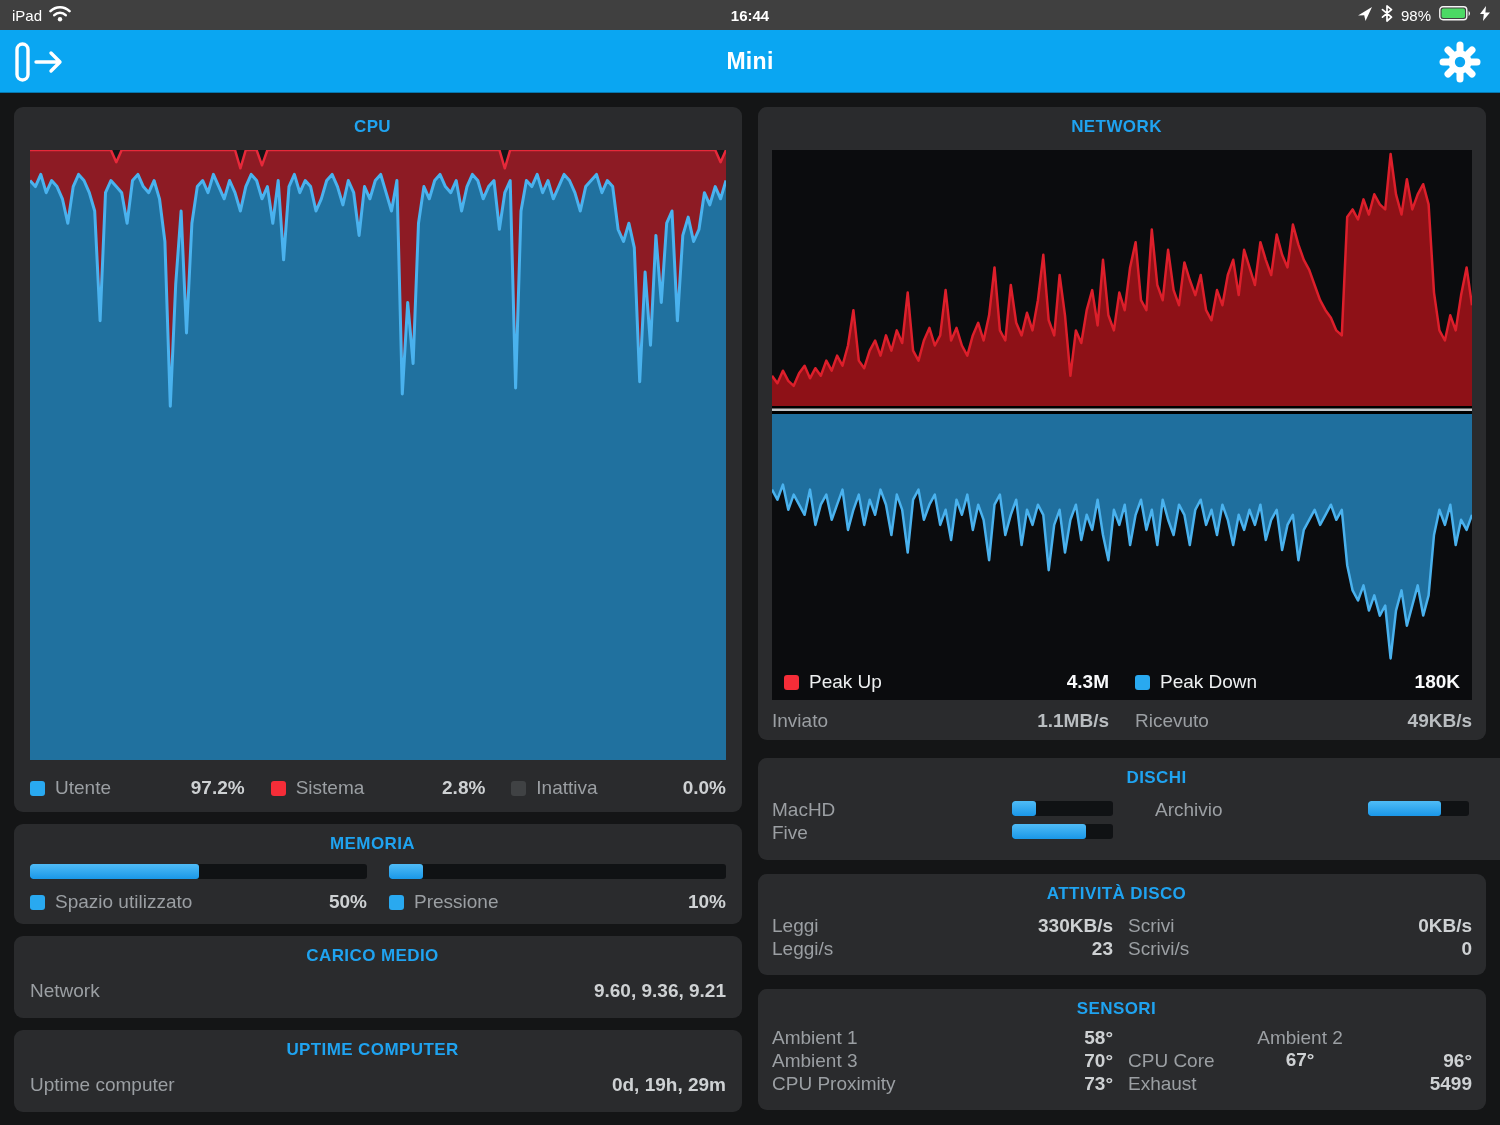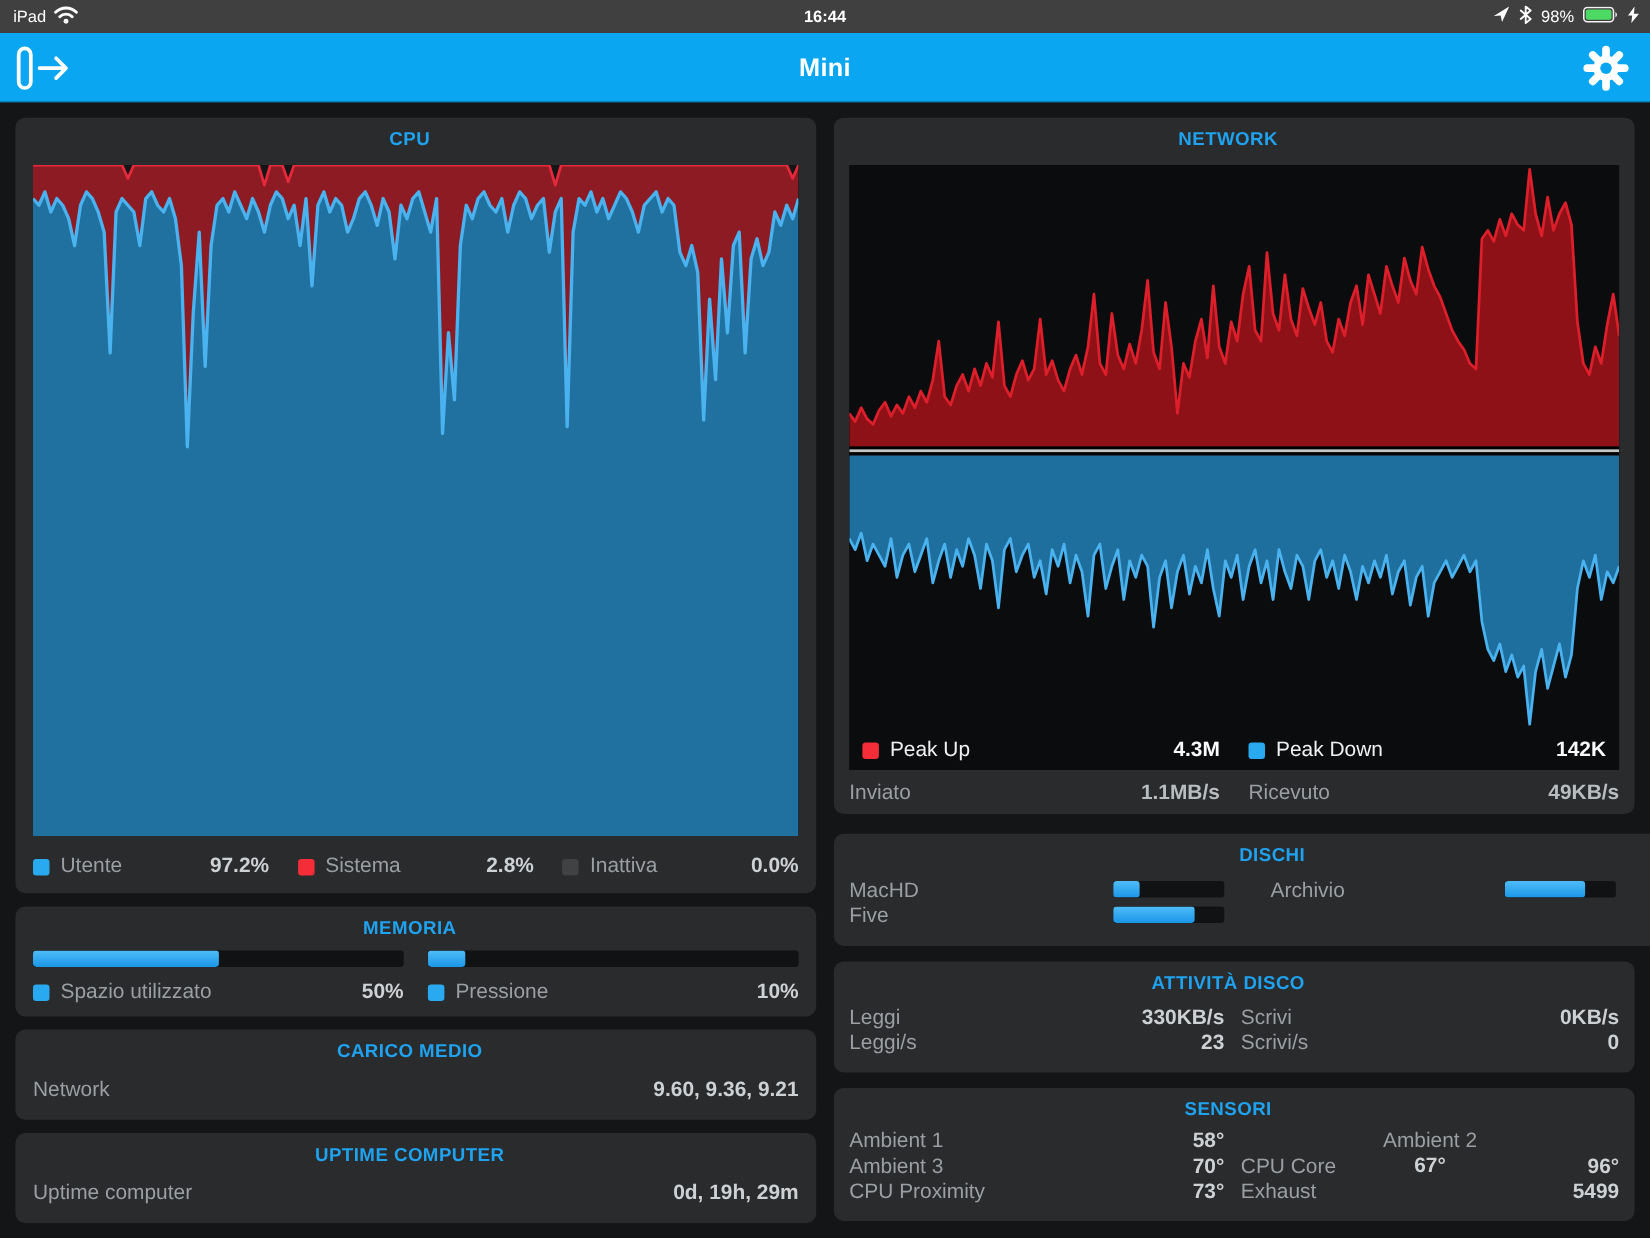--- a/index.html
+++ b/index.html
@@ -220,21 +220,21 @@
     </div>
   <div class="net-legend">
     <div class="item">
       <span class="sw" style="background: rgb(245, 45, 56);"></span>
       <span class="lbl">Peak Up</span>
       <span class="val">4.3M</span>
     </div>
     <div class="item">
       <span class="sw" style="background: rgb(41, 169, 240);"></span>
       <span class="lbl">Peak Down</span>
-      <span class="val">142K</span>
+      <span class="val">180K</span>
     </div>
   </div>
   <div class="net-footer">
     <div class="item">
       <span class="lbl">Inviato</span>
       <span class="val">1.1MB/s</span>
     </div>
     <div class="item">
       <span class="lbl">Ricevuto</span>
       <span class="val">49KB/s</span>

